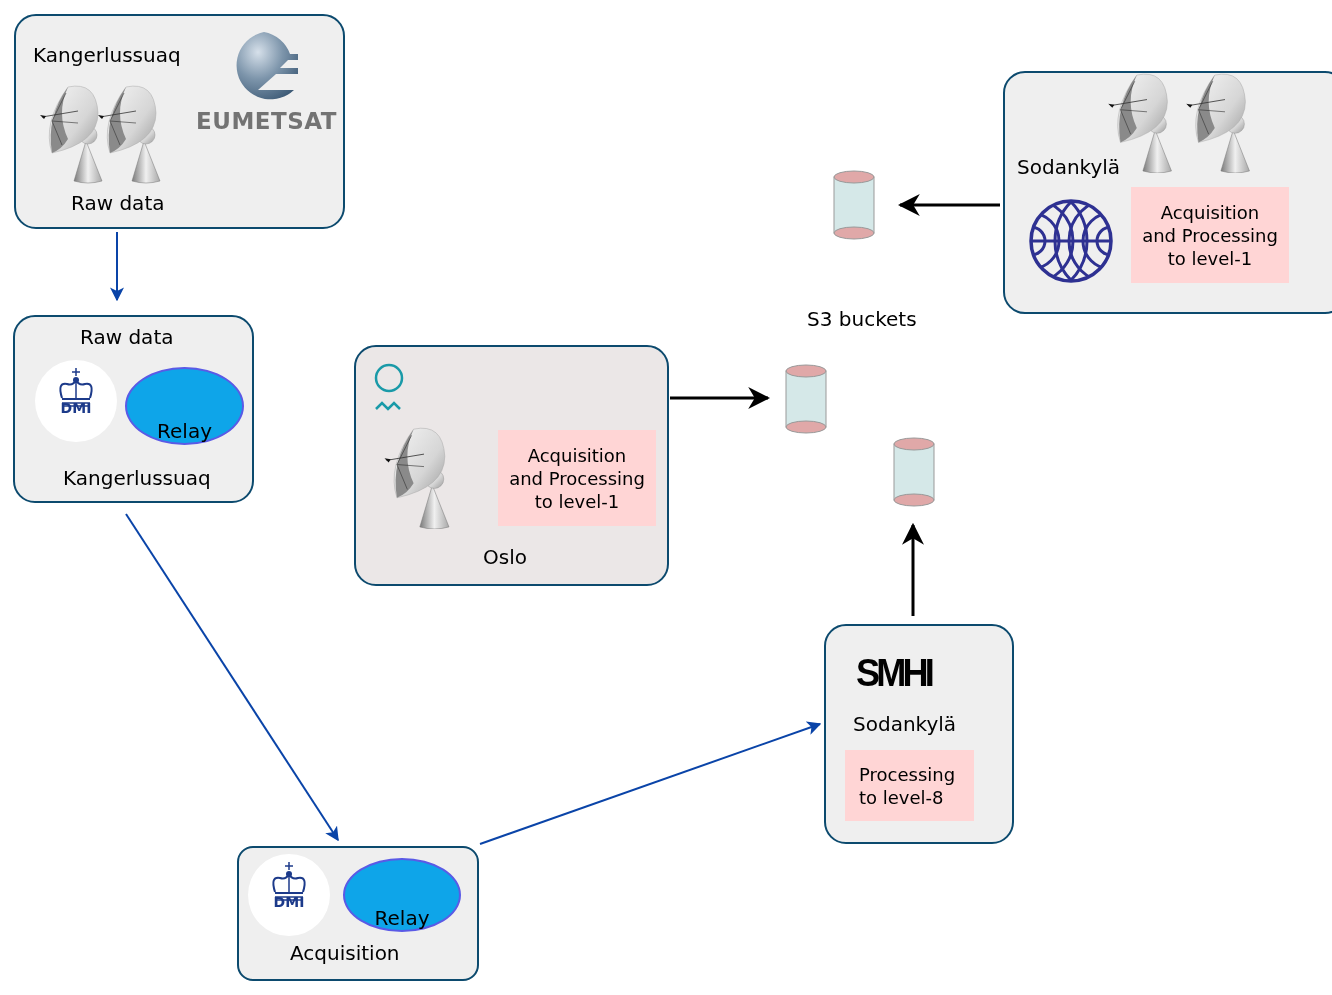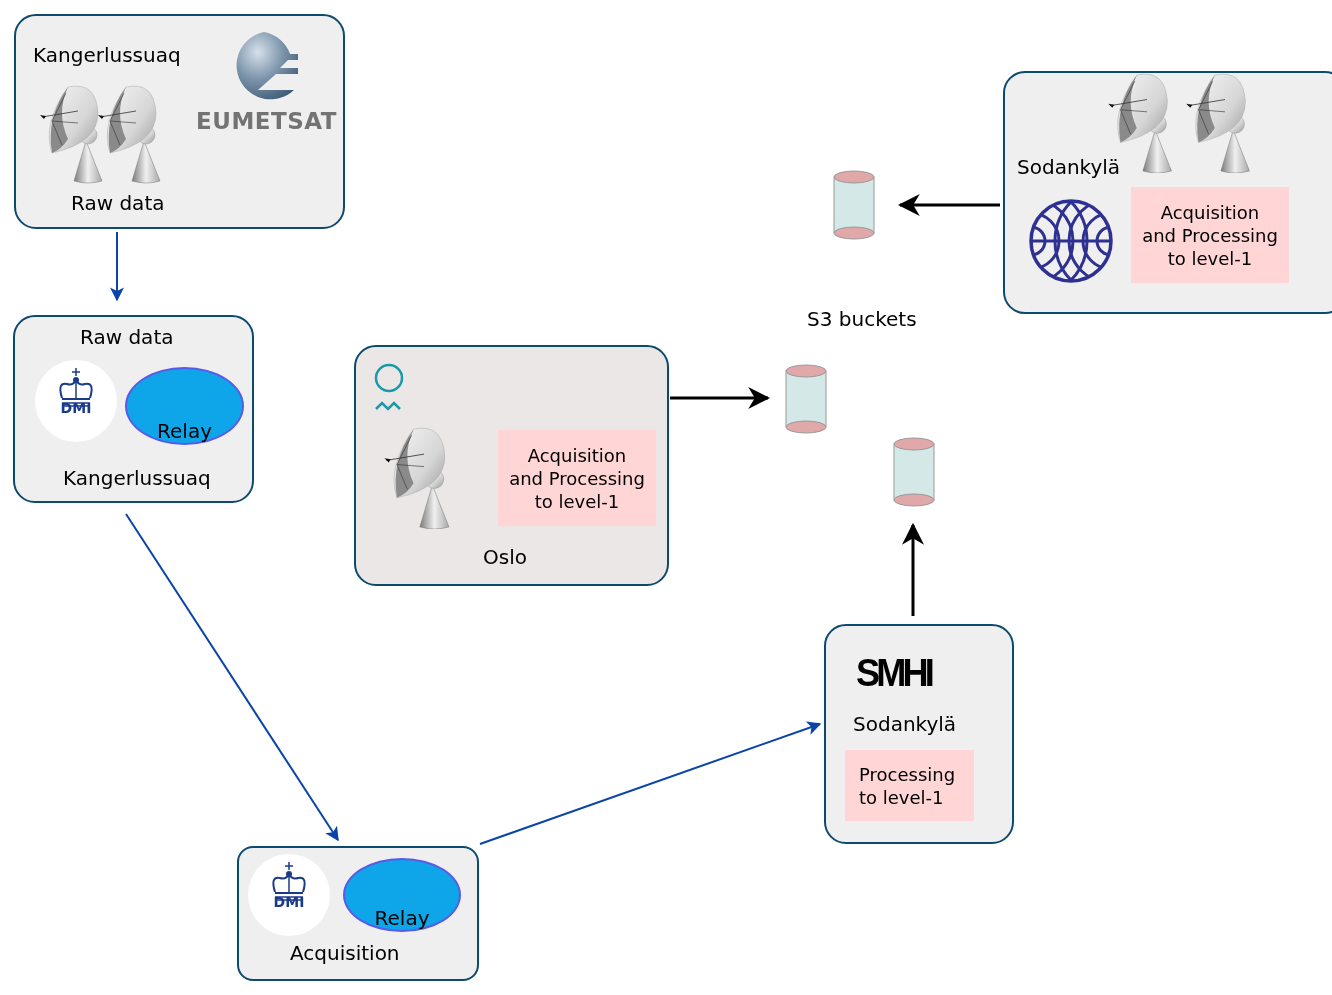--- a/index.html
+++ b/index.html
@@ -168,21 +168,21 @@
 and Processing
 to level-1</span>
   </div>
 </div>
 
 <div class="node" style="left:824px;top:624px;width:190px;height:220px;">
   <div class="smhi-text" style="left:28px;top:26px;">SMHI</div>
   <div class="lbl" style="left:27px;top:86px;">Sodankylä</div>
   <div class="proc" style="left:19px;top:124px;width:129px;height:71px;justify-content:flex-start;padding-left:14px;box-sizing:border-box;text-align:left;">
     <span>Processing
-to level-1</span>
+to level-8</span>
   </div>
 </div>
 
 <div class="node" style="left:237px;top:846px;width:242px;height:135px;border-radius:16px;">
   <div class="dmi" style="left:9px;top:6px;">
     <svg class="abs" style="left:20px;top:8px;" width="42" height="40" viewBox="0 0 42 40">
       <line x1="21" y1="0" x2="21" y2="8" stroke="#1c3a8a" stroke-width="1.5"></line>
       <line x1="17" y1="4" x2="25" y2="4" stroke="#1c3a8a" stroke-width="1.5"></line>
       <circle cx="21" cy="12" r="3" fill="#1c3a8a"></circle>
       <path d="M7 30 Q2 14 12 16 Q18 18 21 12 Q24 18 30 16 Q40 14 35 30" fill="none" stroke="#1c3a8a" stroke-width="2"></path>

